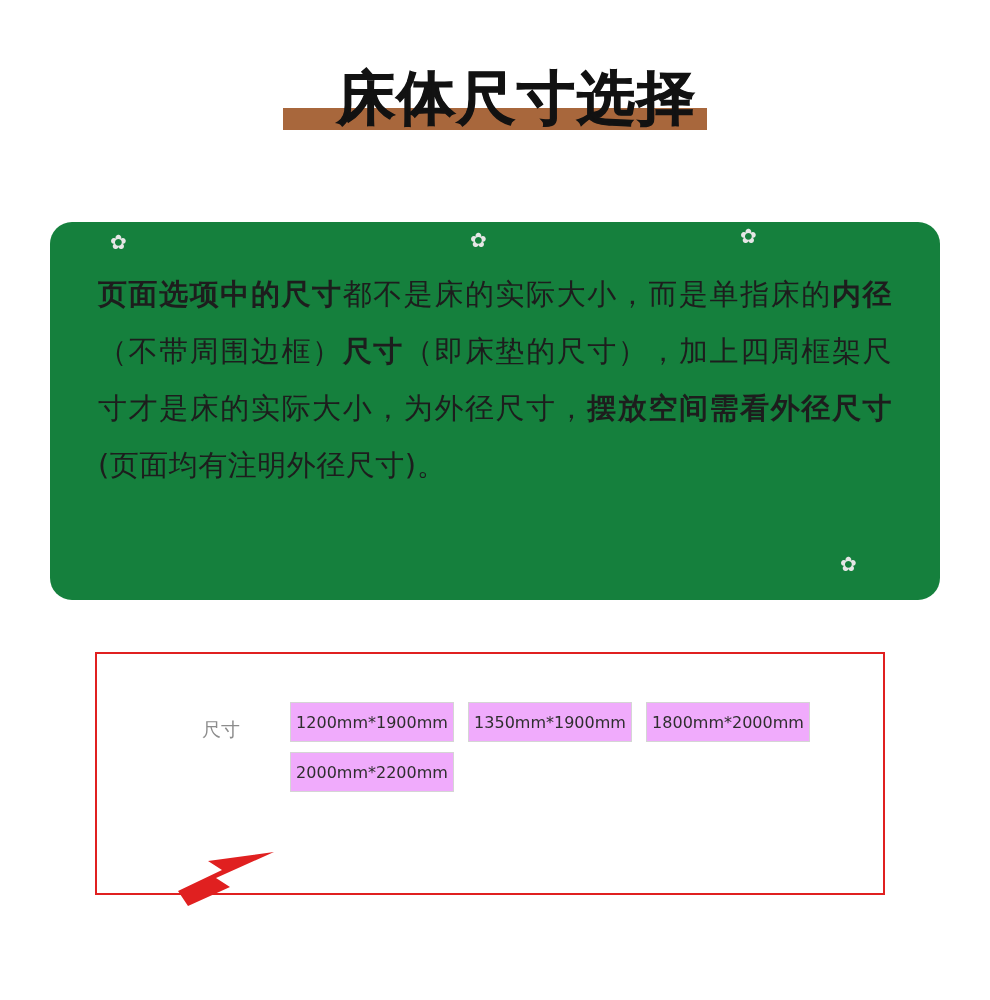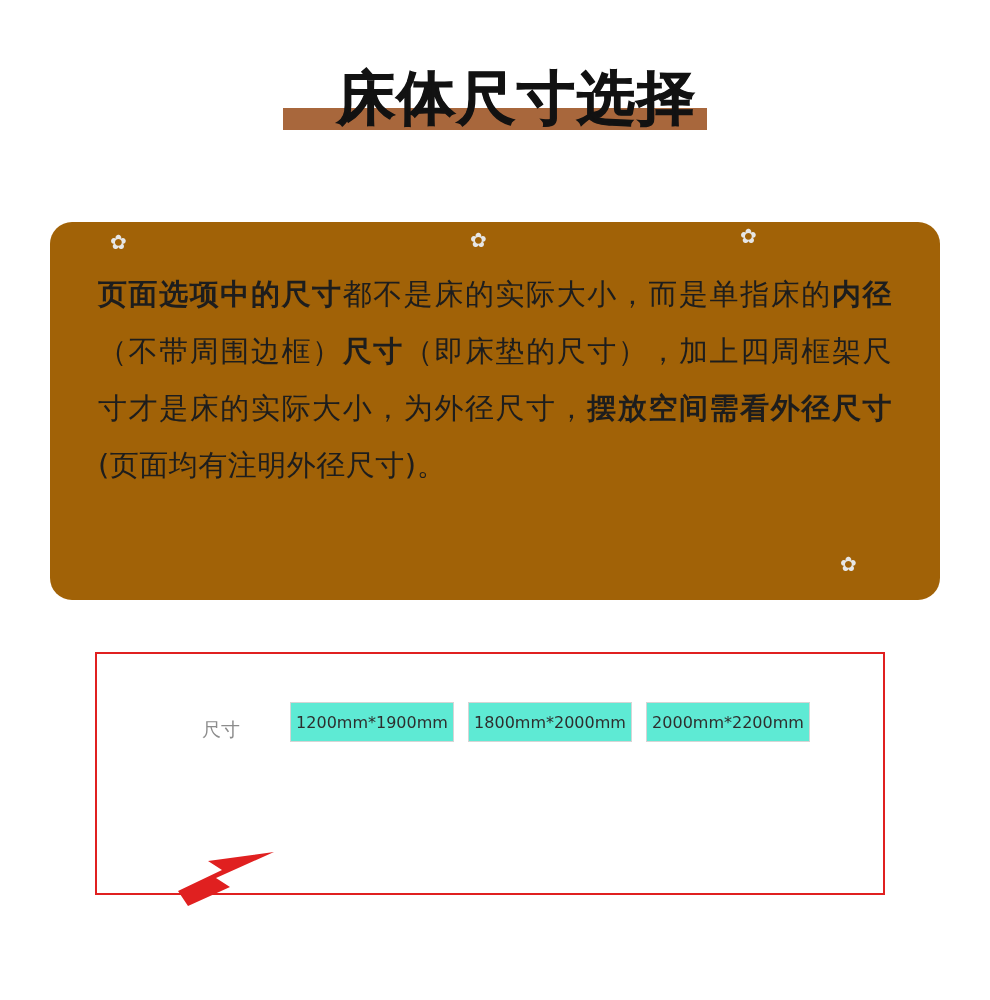--- a/index.html
+++ b/index.html
@@ -50,21 +50,21 @@
     -webkit-text-stroke: 1px #121212;
   }
 
   
   .note-panel {
     position: absolute;
     left: 50px;
     top: 222px;
     width: 890px;
     height: 378px;
-    background: #a16207;
+    background: #15803d;
     border-radius: 22px;
     box-sizing: border-box;
     padding: 44px 48px;
     overflow: hidden;
   }
   .note-text {
     font-size: 29px;
     line-height: 57px;
     color: #1d1d1d;
     text-align: justify;
@@ -115,21 +115,21 @@
   .options {
     display: flex;
     flex-wrap: wrap;
     gap: 10px 14px;
     width: 520px;
   }
   .option {
     width: 164px;
     height: 40px;
     border: 1px solid #d5d5d5;
-    background: #5eead4;
+    background: #f0abfc;
     display: flex;
     align-items: center;
     justify-content: center;
     font-size: 16px;
     color: #2e2e2e;
     box-sizing: border-box;
     font-family: "DejaVu Sans", "Liberation Sans", sans-serif;
     cursor: pointer;
   }
 
@@ -158,20 +158,21 @@
   <span class="wm" style="left:690px; top:2px;">✿</span>
   <span class="wm" style="left:790px; top:330px;">✿</span>
   <div class="note-text"><b>页面选项中的尺寸</b><span>都不是床的实际大小，而是单指床的</span><b>内径</b><span>（不带周围边框）</span><b>尺寸</b><span>（即床垫的尺寸），加上四周框架尺寸才是床的实际大小，为外径尺寸，</span><b>摆放空间需看外径尺寸</b><span>(页面均有注明外径尺寸)。</span></div>
 </div>
 
 <div class="spec-box">
   <div class="spec-row">
     <div class="spec-label">尺寸</div>
     <div class="options">
         <div class="option">1200mm*1900mm</div>
+        <div class="option">1350mm*1900mm</div>
         <div class="option">1800mm*2000mm</div>
         <div class="option">2000mm*2200mm</div>
       </div>
   </div>
 </div>
 
 <svg class="arrow" viewBox="0 0 96 72">
   <polygon points="96,10 38,36 52,45 10,64 0,49 44,28 30,19" fill="#e02020"></polygon>
 </svg>
 

